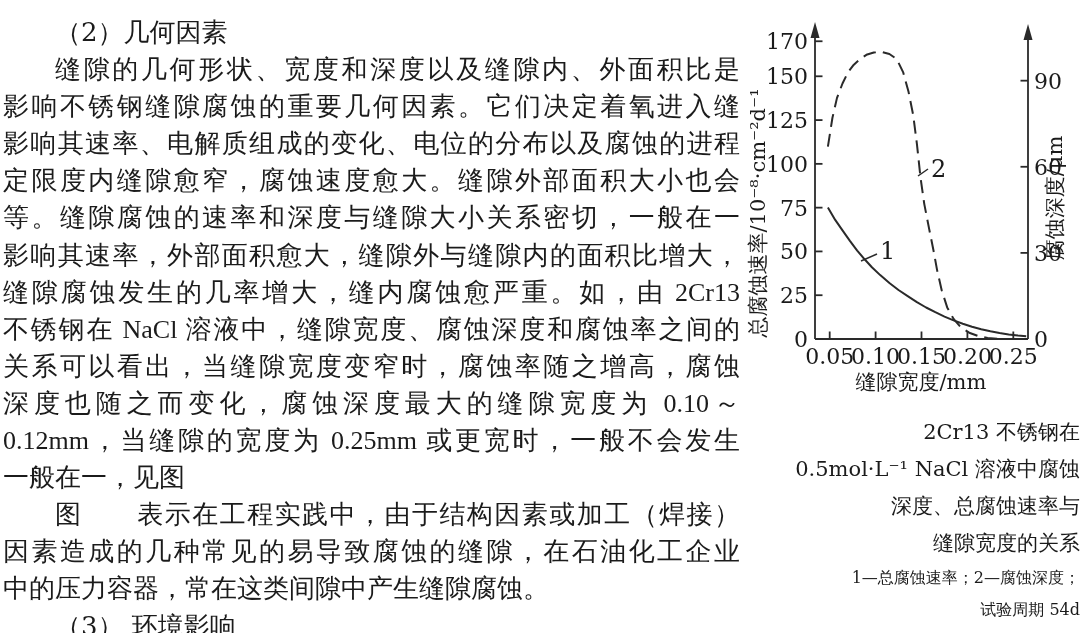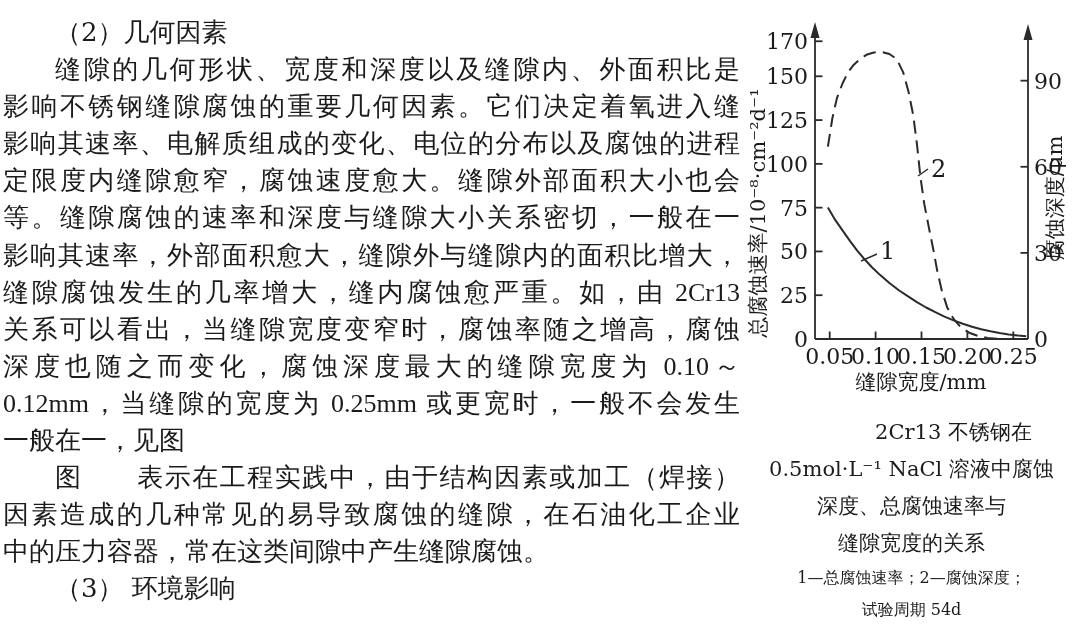--- a/index.html
+++ b/index.html
@@ -18,38 +18,39 @@
   .figure-svg{position:absolute;left:745px;top:8px;}
   .axis,.tick{stroke:#2a2a2a;stroke-width:1.8;fill:none;}
   .arr{fill:#2a2a2a;stroke:none;}
   .curve{stroke:#2a2a2a;stroke-width:2;fill:none;stroke-linejoin:round;}
   .leader{stroke:#2a2a2a;stroke-width:1.5;}
   .ticklabel{font-family:"DejaVu Serif","Liberation Serif",serif;font-size:22px;fill:#1b1b1b;}
   .axlab{font-family:"DejaVu Serif","Liberation Serif",serif;font-size:21px;fill:#1b1b1b;}
   .clab{font-family:"DejaVu Serif","Liberation Serif",serif;font-size:24px;fill:#1b1b1b;}
   .caption{
     position:absolute;left:743px;top:414px;width:337px;
-    text-align:center;font-size:21px;line-height:37px;
+    text-align:right;font-size:21px;line-height:37px;
   }
   .caption .legend{font-size:16px;line-height:32px;}
 </style>
 </head>
 <body>
 
 <div>
 
   <div class="text-col">
     <div class="ln ind">（2）几何因素</div>
     <div class="ln ind just">缝隙的几何形状、宽度和深度以及缝隙内、外面积比是</div>
     <div class="ln just">影响不锈钢缝隙腐蚀的重要几何因素。它们决定着氧进入缝</div>
     <div class="ln just">影响其速率、电解质组成的变化、电位的分布以及腐蚀的进程</div>
     <div class="ln just">定限度内缝隙愈窄，腐蚀速度愈大。缝隙外部面积大小也会</div>
     <div class="ln just">等。缝隙腐蚀的速率和深度与缝隙大小关系密切，一般在一</div>
     <div class="ln just">影响其速率，外部面积愈大，缝隙外与缝隙内的面积比增大，</div>
     <div class="ln just">缝隙腐蚀发生的几率增大，缝内腐蚀愈严重。如，由 2Cr13</div>
+    <div class="ln just">不锈钢在 NaCl 溶液中，缝隙宽度、腐蚀深度和腐蚀率之间的</div>
     <div class="ln just">关系可以看出，当缝隙宽度变窄时，腐蚀率随之增高，腐蚀</div>
     <div class="ln just">深度也随之而变化，腐蚀深度最大的缝隙宽度为 0.10～</div>
     <div class="ln just">0.12mm，当缝隙的宽度为 0.25mm 或更宽时，一般不会发生</div>
     <div class="ln">一般在一，见图</div>
     <div class="ln ind just">图　　表示在工程实践中，由于结构因素或加工（焊接）</div>
     <div class="ln just">因素造成的几种常见的易导致腐蚀的缝隙，在石油化工企业</div>
     <div class="ln">中的压力容器，常在这类间隙中产生缝隙腐蚀。</div>
     <div class="ln ind">（3） 环境影响</div>
   </div>
 

